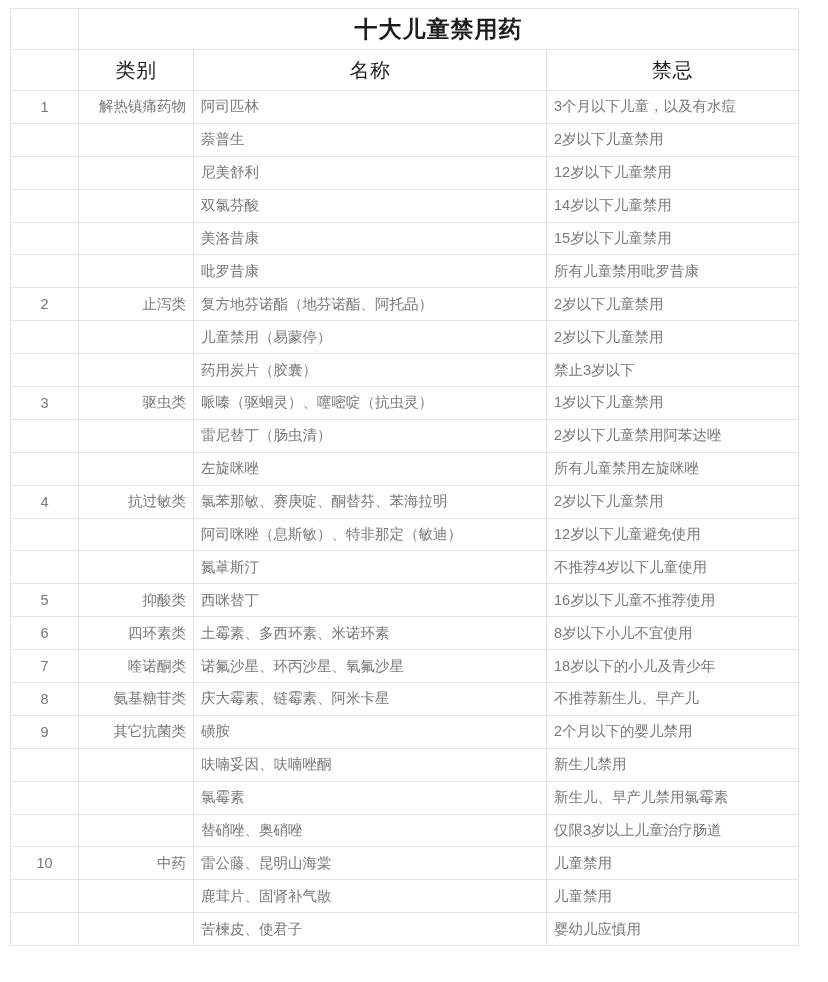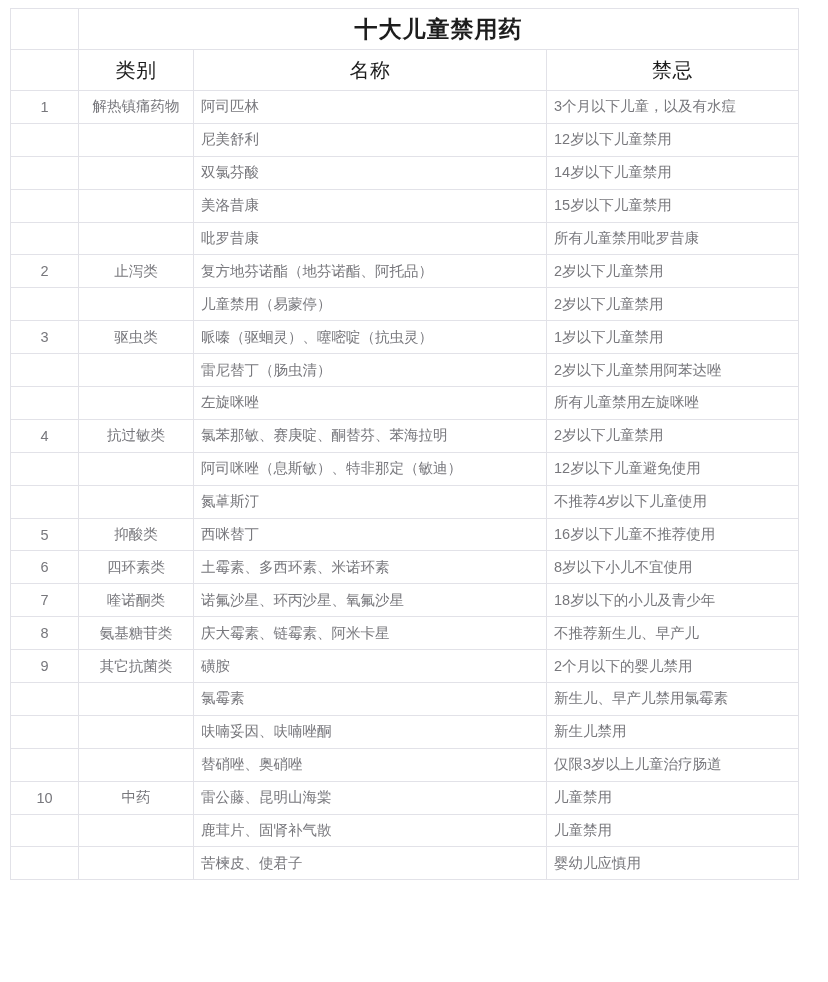--- a/index.html
+++ b/index.html
@@ -79,21 +79,21 @@
     color: #77777c;
   }
   td.cell-idx {
     text-align: center;
     font-size: 17px;
     font-weight: bold;
     color: #1d1d1d;
     font-family: "Liberation Sans", "DejaVu Sans", sans-serif;
   }
   td.cell-cat {
-    text-align: center;
+    text-align: right;
     padding-left: 9px;
     color: #77777c;
     margin-left: 15px;
   }
   td.cell-name {
     text-align: left;
     padding-left: 9px;
   }
   td.cell-taboo {
     text-align: left;
@@ -130,20 +130,26 @@
 
     <tr class="data-row">
           <td class="cell-idx bold-text">1</td>
           <td class="cell-cat">解热镇痛药物</td>
           <td class="cell-name">阿司匹林</td>
           <td class="cell-taboo">3个月以下儿童，以及有水痘</td>
         </tr>
         <tr class="data-row">
           <td class="cell-idx"></td>
           <td class="cell-cat"></td>
+          <td class="cell-name">萘普生</td>
+          <td class="cell-taboo">2岁以下儿童禁用</td>
+        </tr>
+        <tr class="data-row">
+          <td class="cell-idx"></td>
+          <td class="cell-cat"></td>
           <td class="cell-name">尼美舒利</td>
           <td class="cell-taboo">12岁以下儿童禁用</td>
         </tr>
         <tr class="data-row">
           <td class="cell-idx"></td>
           <td class="cell-cat"></td>
           <td class="cell-name bold-text">双氯芬酸</td>
           <td class="cell-taboo">14岁以下儿童禁用</td>
         </tr>
         <tr class="data-row">
@@ -164,20 +170,26 @@
           <td class="cell-name">复方地芬诺酯（地芬诺酯、阿托品）</td>
           <td class="cell-taboo">2岁以下儿童禁用</td>
         </tr>
         <tr class="data-row">
           <td class="cell-idx"></td>
           <td class="cell-cat"></td>
           <td class="cell-name">儿童禁用（易蒙停）</td>
           <td class="cell-taboo bold-text">2岁以下儿童禁用</td>
         </tr>
         <tr class="data-row">
+          <td class="cell-idx"></td>
+          <td class="cell-cat"></td>
+          <td class="cell-name">药用炭片（胶囊）</td>
+          <td class="cell-taboo">禁止3岁以下</td>
+        </tr>
+        <tr class="data-row">
           <td class="cell-idx bold-text">3</td>
           <td class="cell-cat">驱虫类</td>
           <td class="cell-name">哌嗪（驱蛔灵）、噻嘧啶（抗虫灵）</td>
           <td class="cell-taboo bold-text">1岁以下儿童禁用</td>
         </tr>
         <tr class="data-row">
           <td class="cell-idx"></td>
           <td class="cell-cat"></td>
           <td class="cell-name">雷尼替丁（肠虫清）</td>
           <td class="cell-taboo bold-text">2岁以下儿童禁用阿苯达唑</td>
@@ -232,28 +244,28 @@
         </tr>
         <tr class="data-row">
           <td class="cell-idx bold-text">9</td>
           <td class="cell-cat bold-text">其它抗菌类</td>
           <td class="cell-name">磺胺</td>
           <td class="cell-taboo">2个月以下的婴儿禁用</td>
         </tr>
         <tr class="data-row">
           <td class="cell-idx"></td>
           <td class="cell-cat"></td>
+          <td class="cell-name">呋喃妥因、呋喃唑酮</td>
+          <td class="cell-taboo">新生儿禁用</td>
+        </tr>
+        <tr class="data-row">
+          <td class="cell-idx"></td>
+          <td class="cell-cat"></td>
           <td class="cell-name">氯霉素</td>
           <td class="cell-taboo">新生儿、早产儿禁用氯霉素</td>
-        </tr>
-        <tr class="data-row">
-          <td class="cell-idx"></td>
-          <td class="cell-cat"></td>
-          <td class="cell-name">呋喃妥因、呋喃唑酮</td>
-          <td class="cell-taboo">新生儿禁用</td>
         </tr>
         <tr class="data-row">
           <td class="cell-idx"></td>
           <td class="cell-cat"></td>
           <td class="cell-name">替硝唑、奥硝唑</td>
           <td class="cell-taboo">仅限3岁以上儿童治疗肠道</td>
         </tr>
         <tr class="data-row">
           <td class="cell-idx bold-text">10</td>
           <td class="cell-cat">中药</td>

